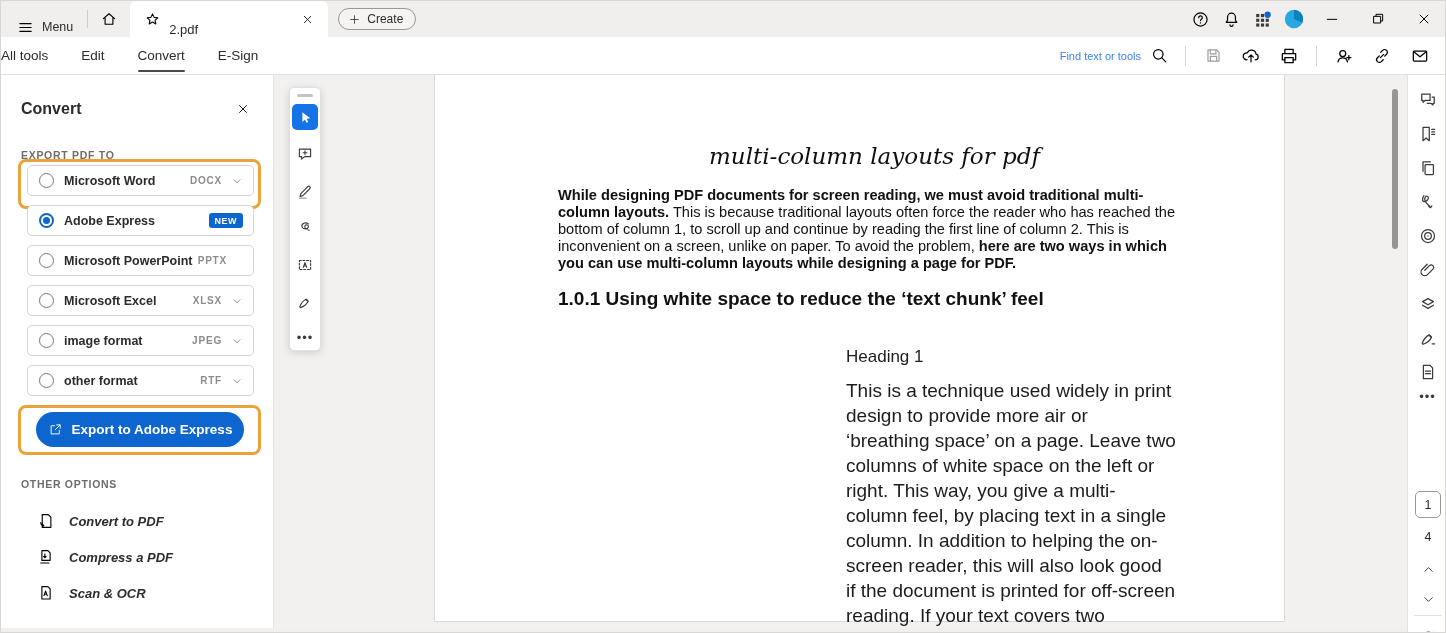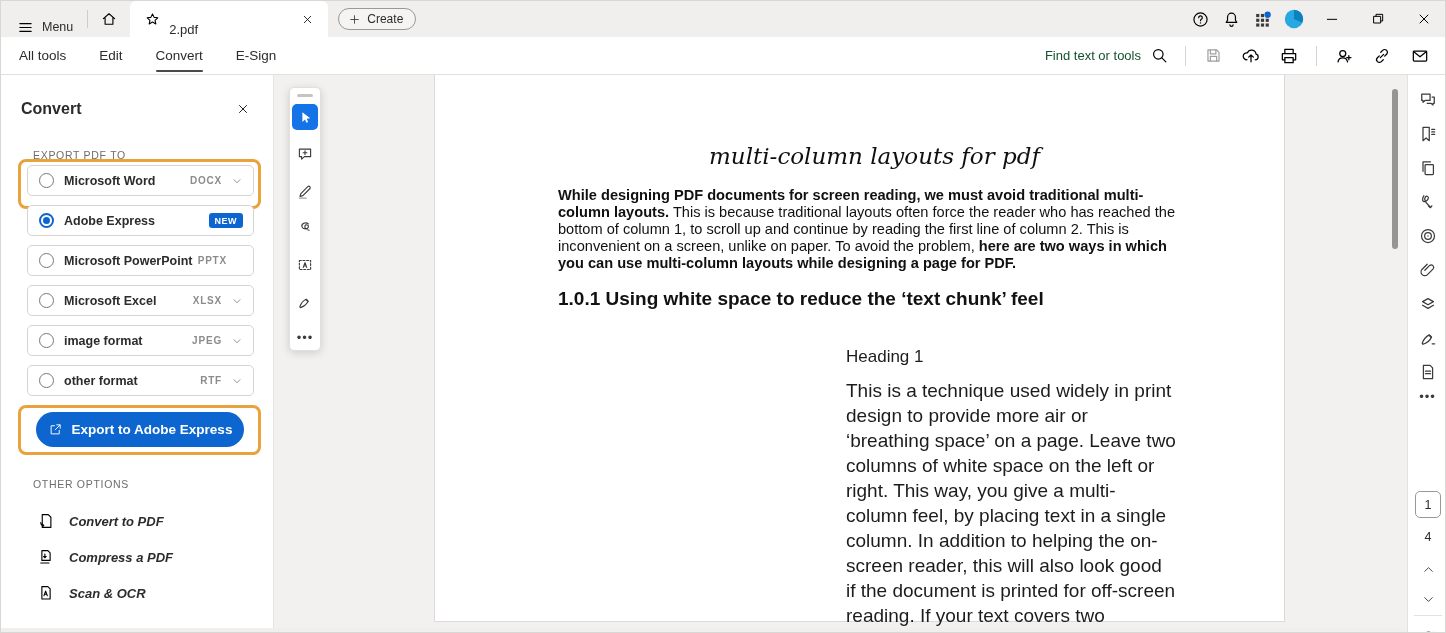--- a/index.html
+++ b/index.html
@@ -16,36 +16,36 @@
   .doc-tab { width:198px; height:36px; background:#fff; display:flex; align-items:center; padding:0 10px 0 14px; gap:8px; border-radius:6px 6px 0 0; }
   .doc-tab .title { font-size:13px; color:#2c2c2c; flex:1;margin-top:20px; }
   .tab-close { width:22px; height:22px; display:flex; align-items:center; justify-content:center; border-radius:4px; cursor:pointer; }
   .create-btn { margin-left:10px; display:flex; align-items:center; gap:6px; border:1px solid #9b9996; border-radius:14px; padding:3px 12px 3px 9px; font-size:12px; color:#2c2c2c; background:#f5f4f3; cursor:pointer; }
   .tb-right { margin-left:auto; display:flex; align-items:center; height:100%; }
   .tb-icon { width:31px; height:100%; display:flex; align-items:center; justify-content:center; cursor:pointer; position:relative; }
   .win-ctl { width:46px; height:100%; display:flex; align-items:center; justify-content:center; cursor:pointer; }
 
   
   #toolbar { position:absolute; left:0; top:36px; width:1446px; height:38px; background:#fff; border-bottom:1px solid #e2e0de; display:flex; align-items:center; }
-  .nav-tabs { display:flex; align-items:center; gap:33px; padding-left:18px; height:100%; }
+  .nav-tabs { display:flex; align-items:center; gap:33px; height:100%; }
   .nav-tab { font-size:13.5px; color:#2c2c2c; height:100%; display:flex; align-items:center; position:relative; cursor:pointer; }
   .nav-tab.active::after { content:""; position:absolute; left:0; right:0; bottom:2px; height:2.5px; background:#4a4a4a; border-radius:2px; }
   .tool-right { margin-left:auto; display:flex; align-items:center; gap:8px; padding-right:12px; }
   .find-group { display:flex; align-items:center; gap:9px; cursor:pointer; margin-right:4px; }
-  .find-group span { font-size:13px; color:#14532d; }
+  .find-group span { font-size:11px; color:#3b82f6; }
   .tr-icon { width:30px; height:28px; display:flex; align-items:center; justify-content:center; border-radius:4px; cursor:pointer; }
   .tr-icon.disabled { opacity:.38; cursor:default; }
   .v-div { width:1px; height:20px; background:#d7d5d3; margin:0 4px; }
 
   
   #leftpanel { position:absolute; left:0; top:74px; width:273px; height:559px; background:#fff; border-right:1px solid #e6e4e2; }
   .lp-header { display:flex; align-items:center; justify-content:space-between; padding:22px 18px 0 20px; }
   .lp-title { font-size:16px; font-weight:bold; color:#2c2c2c; }
   .lp-close { width:24px; height:24px; display:flex; align-items:center; justify-content:center; cursor:pointer; border-radius:4px; }
-  .section-label { font-size:10.5px; font-weight:normal; letter-spacing:.7px; color:#6f6d6b; padding:0 32px; }
+  .section-label { font-size:10.5px; font-weight:bold; letter-spacing:.7px; color:#6f6d6b; padding:0 20px; }
   #export-label { margin-top:28px; }
   .anno { position:absolute; border:3px solid #e9a23c; border-radius:8px; pointer-events:none; }
   #anno1 { left:17px; top:84px; width:243px; height:50px; }
   #anno2 { left:17px; top:330px; width:243px; height:50px; }
   .opt-list { position:absolute; left:26px; top:90px; width:227px; }
   .opt-card { height:31px; border:1px solid #d7d5d3; border-radius:5px; background:#fff; display:flex; align-items:center; padding:0 10px 0 11px; margin-bottom:9px; cursor:pointer; }
   .radio { width:15px; height:15px; border:1.5px solid #7a7876; border-radius:50%; margin-right:10px; flex:none; position:relative; }
   .radio.sel { border:2px solid #0d66d0; }
   .radio.sel::after { content:""; position:absolute; left:50%; top:50%; width:7px; height:7px; margin:-3.5px 0 0 -3.5px; background:#0d66d0; border-radius:50%; }
   .opt-label { font-size:12.5px; font-weight:600; color:#2c2c2c; flex:1; white-space:nowrap; }

